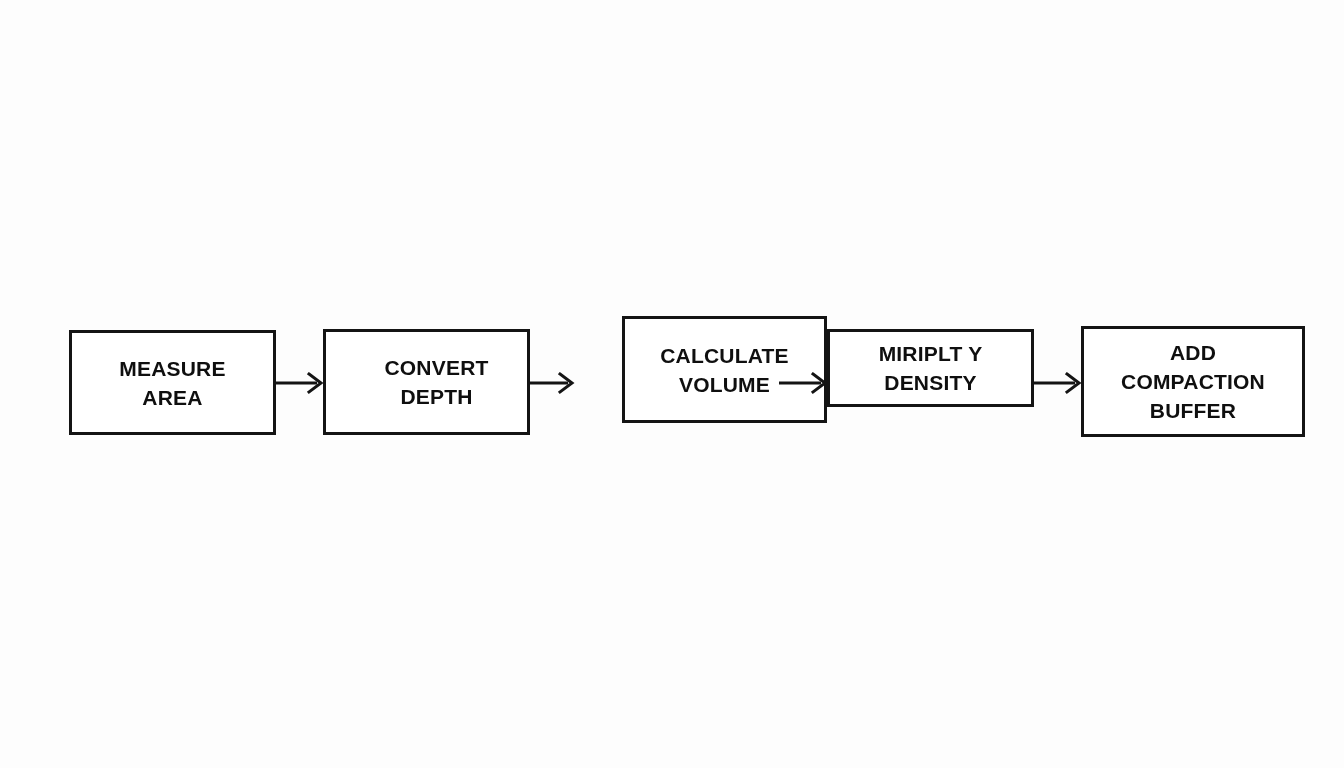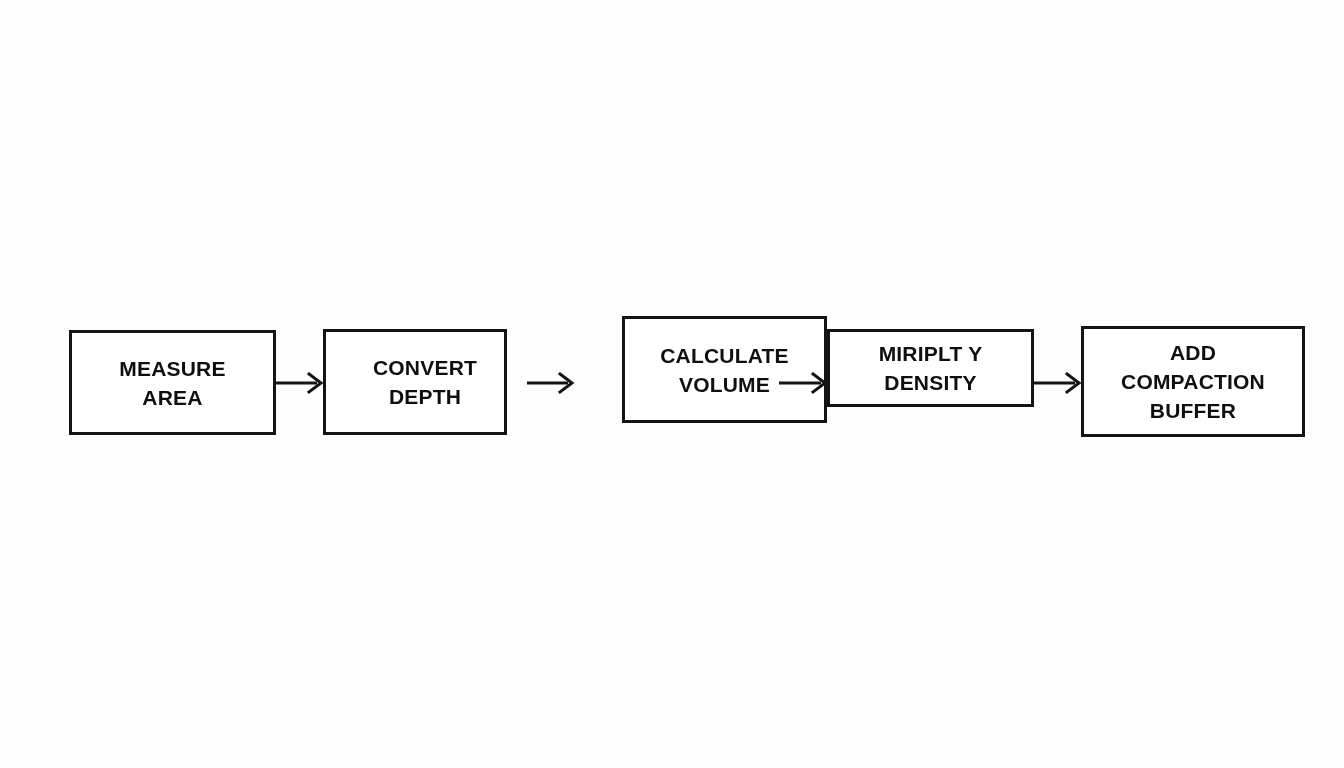--- a/index.html
+++ b/index.html
@@ -38,21 +38,21 @@
     line-height: 29px;
     color: #0f0f0f;
     letter-spacing: 0.2px;
     text-transform: none;
     white-space: pre-line;
     padding: 0 6px;
   }
 
   
   #node-1 { left: 69px;   top: 330px; width: 207px; height: 105px; }
-  #node-2 { left: 323px;  top: 329px; width: 184px; height: 106px; padding-left: 20px; }
+  #node-2 { left: 323px;  top: 329px; width: 207px; height: 106px; padding-left: 20px; }
   #node-3 { left: 574px;  top: 316px; width: 205px; height: 107px; margin-left: 48px; }
   #node-4 { left: 827px;  top: 329px; width: 207px; height: 78px; }
   #node-5 { left: 1081px; top: 326px; width: 224px; height: 111px; }
 
   .flow-arrow {
     position: absolute;
     top: 370px;
     height: 26px;
   }
   .flow-arrow svg { display: block; }

